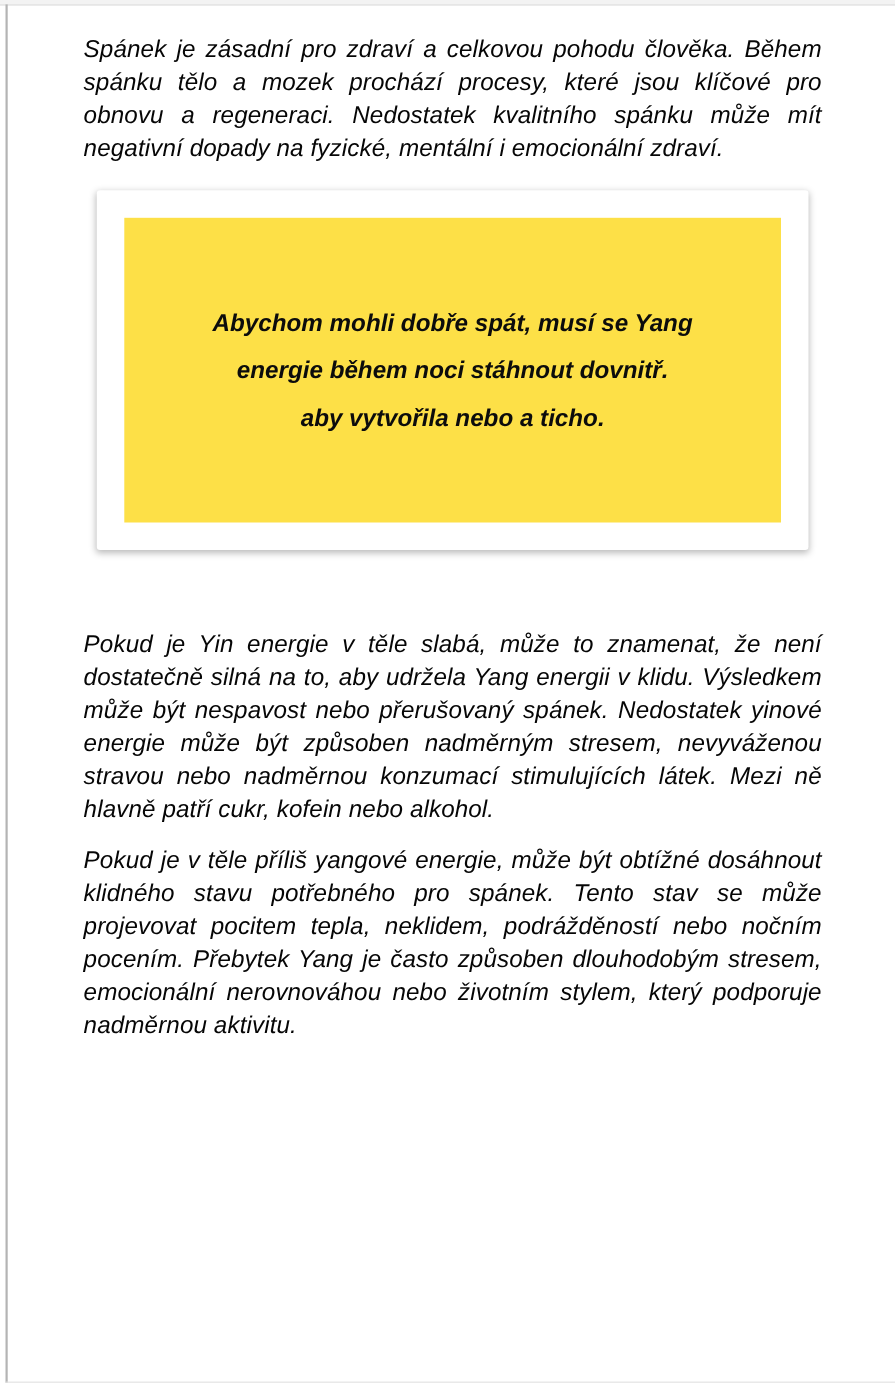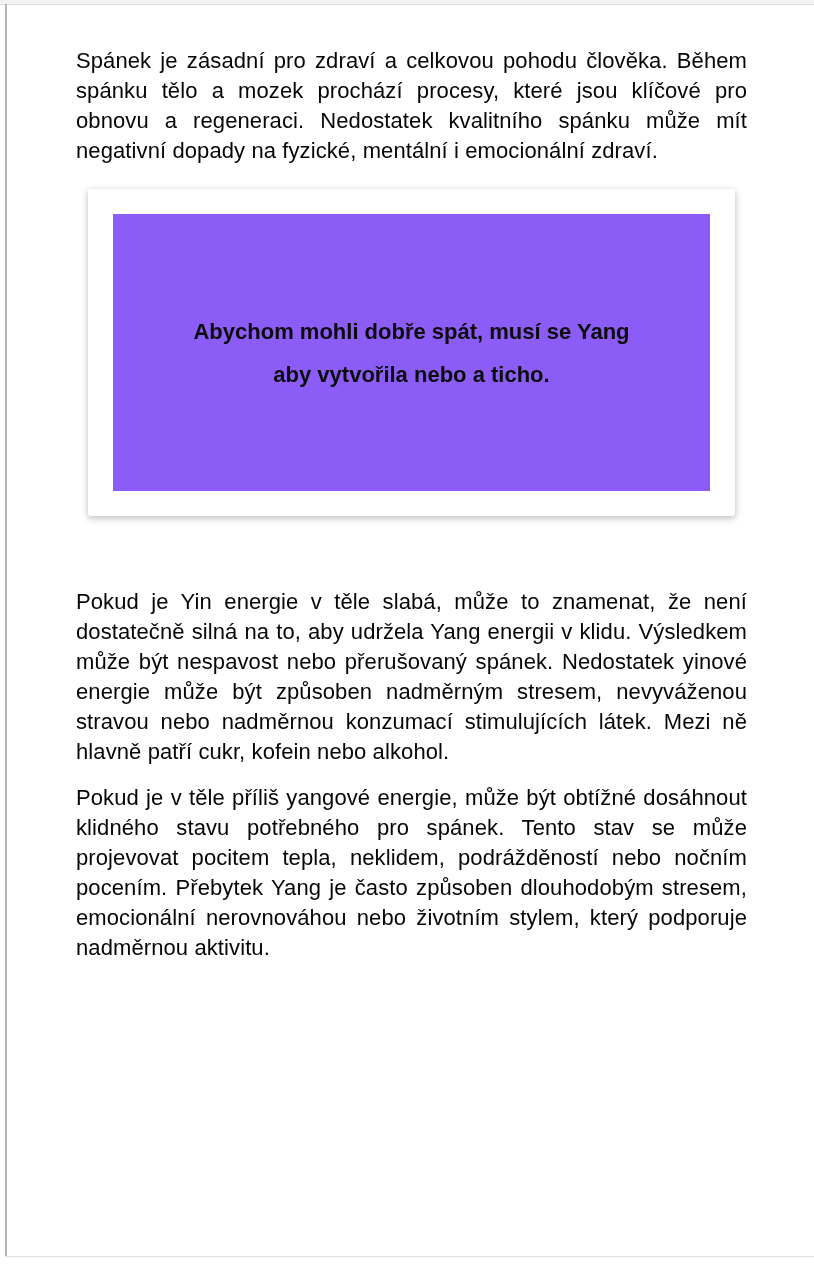--- a/index.html
+++ b/index.html
@@ -40,21 +40,22 @@
     height: 1px;
     background: #e0e0e0;
   }
 
   
   .content {
     position: absolute;
     top: 0;
     left: 76px;
     width: 671px;
-    padding-top: 46px;
+    padding-top: 30px;
+    font-style: italic;
   }
   p.body-par {
     margin: 0 0 16px 0;
     font-size: 22px;
     line-height: 30px;
     text-align: justify;
     text-justify: inter-word;
     letter-spacing: 0.1px;
   }
 
@@ -81,21 +82,21 @@
   .quote-card::before {
     left: 5px;
     transform: skew(-2deg) rotate(-2.5deg);
   }
   .quote-card::after {
     right: 5px;
     transform: skew(2deg) rotate(2.5deg);
   }
   .quote-panel {
     height: 277px;
-    background: #8b5cf6;
+    background: #fde047;
     display: flex;
     flex-direction: column;
     justify-content: center;
     align-items: center;
   }
   .quote-line {
     font-size: 22px;
     font-weight: 700;
     line-height: 43px;
     text-align: center;
@@ -111,20 +112,21 @@
 <div class="bottom-page-edge"></div>
 
 <div class="content">
 
   <p class="body-par">Spánek je zásadní pro zdraví a celkovou pohodu člověka. Během spánku tělo a mozek prochází procesy, které jsou klíčové pro obnovu a regeneraci. Nedostatek kvalitního spánku může mít negativní dopady na fyzické, mentální i emocionální zdraví.</p>
 
 
   <div class="quote-card">
     <div class="quote-panel">
       <div class="quote-line">Abychom mohli dobře spát, musí se Yang</div>
+      <div class="quote-line">energie během noci stáhnout dovnitř.</div>
       <div class="quote-line">aby vytvořila nebo a ticho.</div>
     </div>
   </div>
 
   <p class="body-par">Pokud je Yin energie v těle slabá, může to znamenat, že není dostatečně silná na to, aby udržela Yang energii v klidu. Výsledkem může být nespavost nebo přerušovaný spánek. Nedostatek yinové energie může být způsoben nadměrným stresem, nevyváženou stravou nebo nadměrnou konzumací stimulujících látek. Mezi ně hlavně patří cukr, kofein nebo alkohol.</p>
 
   <p class="body-par">Pokud je v těle příliš yangové energie, může být obtížné dosáhnout klidného stavu potřebného pro spánek. Tento stav se může projevovat pocitem tepla, neklidem, podrážděností nebo nočním pocením. Přebytek Yang je často způsoben dlouhodobým stresem, emocionální nerovnováhou nebo životním stylem, který podporuje nadměrnou aktivitu.</p>
 
 </div>
 

